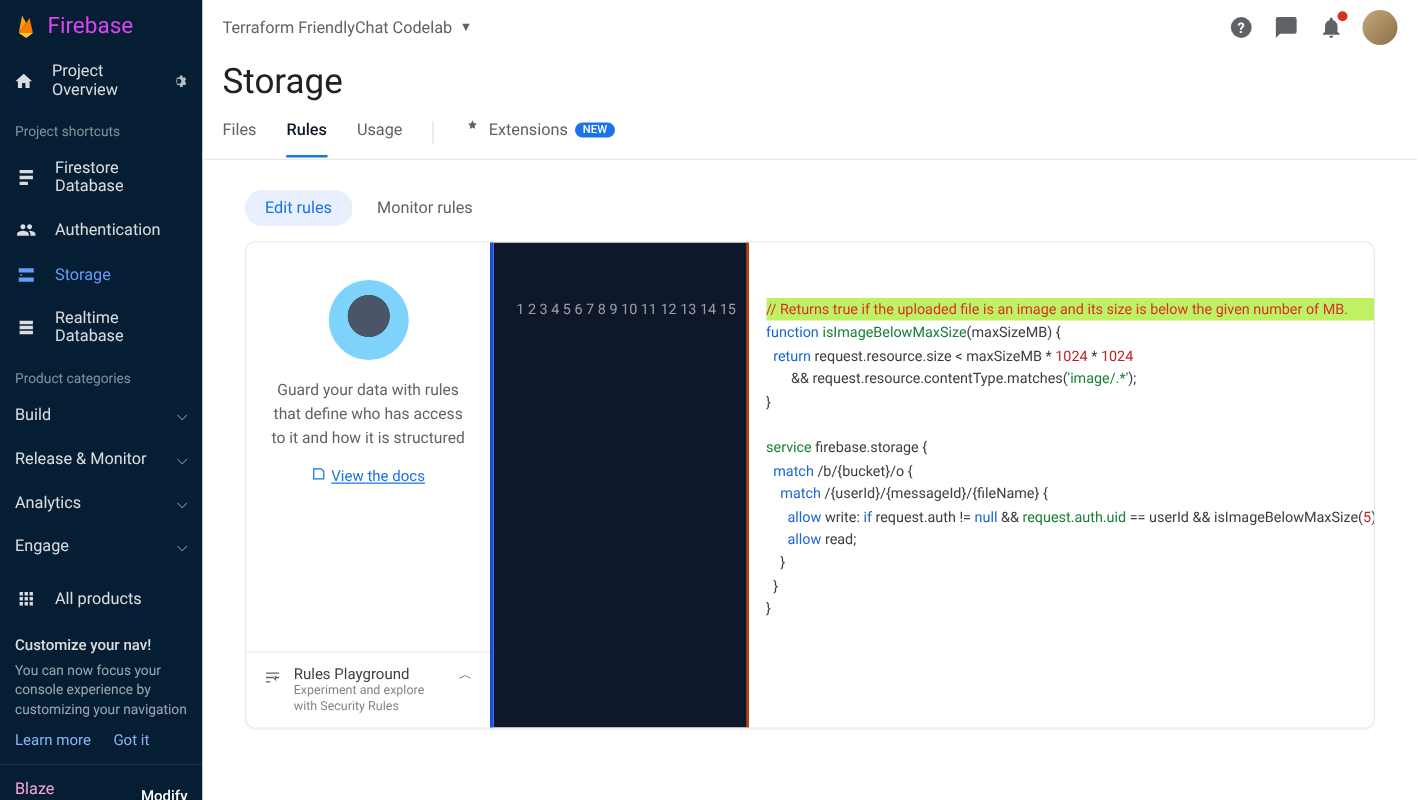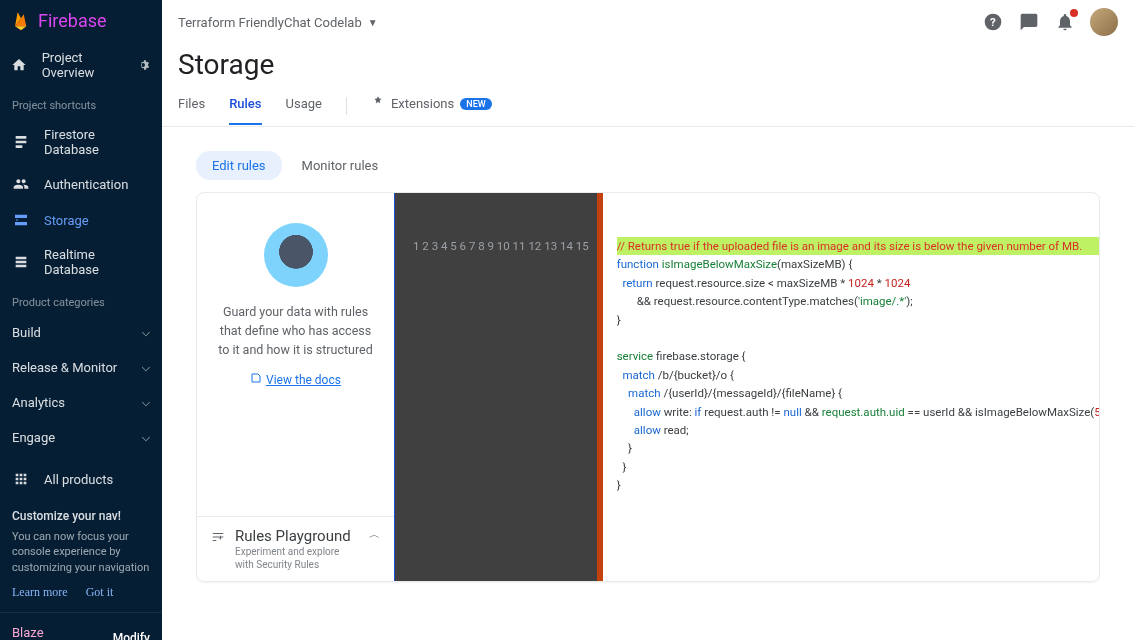--- a/index.html
+++ b/index.html
@@ -17,61 +17,61 @@
 .gear-row { display: flex; align-items: center; justify-content: center; padding-right: 12px; gap: 28px; }
 .gear-row .sidebar-item { flex: 1; }
 .gear-icon { color: rgba(255,255,255,0.7); cursor: pointer; }
 .sidebar-cat { display: flex; align-items: center; justify-content: space-between; padding: 10px 12px; cursor: pointer; color: rgba(255,255,255,0.85); }
 .sidebar-cat .chevron { font-size: 11px; color: rgba(255,255,255,0.6); }
 .sidebar-spacer { flex: 1; }
 .customize-box { padding: 12px; font-size: 12px; color: rgba(255,255,255,0.85); }
 .customize-title { font-weight: 500; margin-bottom: 6px; font-size: 12px; }
 .customize-desc { font-size: 11px; color: rgba(255,255,255,0.6); line-height: 1.4; margin-bottom: 10px; }
 .customize-actions { display: flex; gap: 18px; }
-.customize-actions span { color: #8ab4f8; font-size: 12px; cursor: pointer; font-family: Liberation Serif, serif; }
+.customize-actions span { color: #8ab4f8; font-size: 12px; cursor: pointer; }
 .plan-row { display: flex; align-items: center; justify-content: space-between; padding: 12px; border-top: 1px solid rgba(255,255,255,0.08); }
 .plan-name { font-size: 13px; color: #f9a8d4; }
 .plan-sub { font-size: 10px; color: rgba(255,255,255,0.5); }
 .modify-btn { font-size: 12px; color: #fff; cursor: pointer; font-weight: 500; }
 
 
 .main { flex: 1; display: flex; flex-direction: column; background: #fff; }
 .topbar { display: flex; justify-content: space-between; padding: 8px 16px; }
 .project-select { display: flex; align-items: center; gap: 6px; color: #5f6368; font-size: 13px; cursor: pointer; }
 .topbar-icons { display: flex; align-items: center; gap: 14px; }
 .topbar-icon { width: 22px; height: 22px; border-radius: 50%; display: inline-flex; align-items: center; justify-content: center; color: #5f6368; cursor: pointer; }
 .avatar { width: 28px; height: 28px; border-radius: 50%; background: linear-gradient(135deg,#c7a87c,#8b6f47); cursor: pointer; }
 .page-title { font-size: 28px; font-weight: 400; color: #202124; padding: 4px 16px 0; }
 .tabs { display: flex; align-items: center; gap: 24px; padding: 14px 16px 0; border-bottom: 1px solid #e8eaed; }
 .tab { font-size: 13px; color: #5f6368; padding-bottom: 12px; cursor: pointer; border-bottom: 2px solid transparent; }
-.tab.active { color: #1d4ed8; border-bottom-color: #1a73e8; font-weight: 500; }
+.tab.active { color: #0f172a; border-bottom-color: #1a73e8; font-weight: 500; }
 .tab-divider { width: 1px; height: 18px; background: #e0e0e0; margin-bottom: 10px; }
 .ext-tab { display: flex; align-items: center; gap: 6px; }
 .new-badge { background: #1a73e8; color: #fff; font-size: 9px; padding: 1px 6px; border-radius: 8px; font-weight: 500; }
 
 
 .content { flex: 1; padding: 24px 16px; overflow: auto; }
 .subtabs { display: flex; gap: 4px; margin-bottom: 12px; margin-left: 18px; }
 .subtab { font-size: 13px; padding: 7px 16px; border-radius: 14px; cursor: pointer; color: #5f6368; }
 .subtab.active { background: #e8f0fe; color: #1a73e8; }
 .editor-panel { display: flex; border: 1px solid #e8eaed; border-radius: 8px; margin: 0 18px; height: 390px; box-shadow: 0 1px 2px rgba(0,0,0,0.05); }
-.left-pane { width: 198px; border-right: 1px solid #1d4ed8; display: flex; flex-direction: column; }
+.left-pane { width: 198px; border-right: 3px solid #1d4ed8; display: flex; flex-direction: column; }
 .guard-box { padding: 30px 16px 20px; text-align: center; flex: 1; }
 .dog-img { width: 64px; height: 64px; border-radius: 50%; background: radial-gradient(circle at 50% 45%, #4a5568 0%, #4a5568 35%, #7dd3fc 36%, #7dd3fc 100%); margin: 0 auto 16px; position: relative; }
 .guard-text { font-size: 12.5px; color: #5f6368; line-height: 1.5; margin-bottom: 10px; }
 .view-docs { font-size: 12px; color: #1a73e8; text-decoration: underline; cursor: pointer; display: inline-flex; align-items: center; gap: 4px; }
 .playground-box { border-top: 1px solid #e8eaed; padding: 10px 14px; display: flex; align-items: flex-start; gap: 10px; cursor: pointer; }
 .playground-icon { color: #5f6368; margin-top: 2px; }
-.playground-title { font-size: 15px; color: #3c4043; }
+.playground-title { font-size: 12px; color: #3c4043; }
 .playground-desc { font-size: 10px; color: #80868b; line-height: 1.3; }
 .playground-chevron { margin-left: auto; color: #5f6368; font-size: 11px; }
 
 
 .code-pane { flex: 1; display: flex; font-family: "Roboto Mono", Menlo, Consolas, monospace; font-size: 11.5px; overflow: hidden; }
-.gutter { background: #404040; color: #9aa0a6; text-align: center; padding: 44px 8px 0 18px; line-height: 1.6; user-select: none; border-right: 6px solid #c2410c; }
+.gutter { background: #0f172a; color: #9aa0a6; text-align: center; padding: 44px 8px 0 18px; line-height: 1.6; user-select: none; border-right: 2px solid #c2410c; }
 .code-body { flex: 1; padding: 44px 0 0 14px; line-height: 1.6; white-space: pre; color: #3c4043; overflow-x: auto; }
 .hl-line { background: #bef264; display: inline-block; width: 100%; }
 .c-comment { color: #d93025; }
 .c-kw { color: #1967d2; }
 .c-str { color: #188038; }
 .c-num { color: #c5221f; }
 .c-fn { color: #188038; }
 .notif-dot { position: absolute; top: -2px; right: -2px; width: 8px; height: 8px; background: #d93025; border-radius: 50%; }
 .bell-wrap { position: relative; }
 </style>

